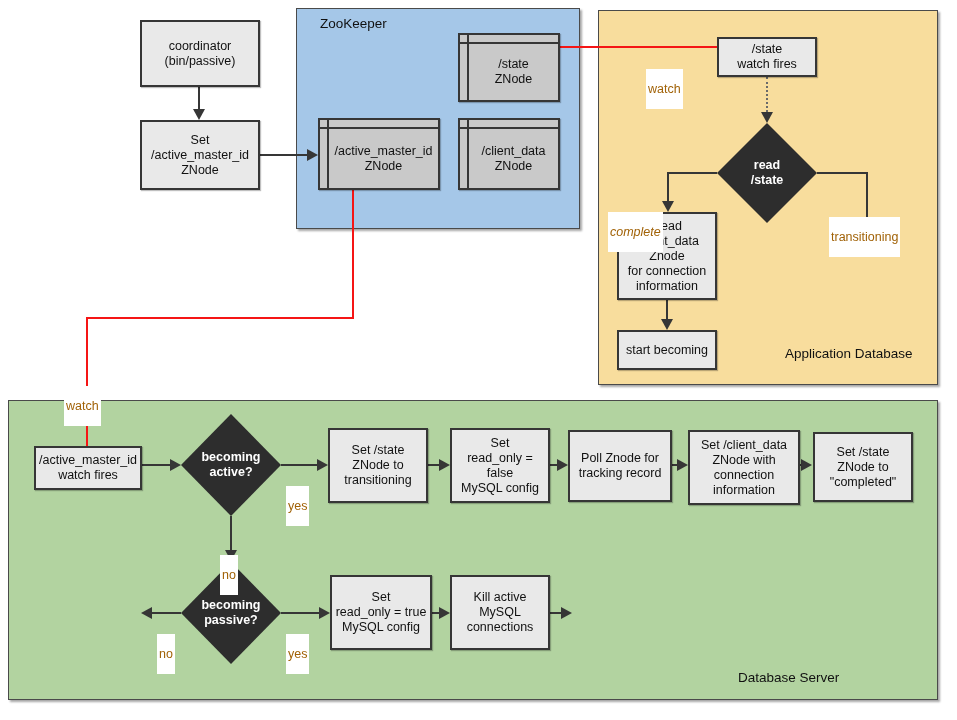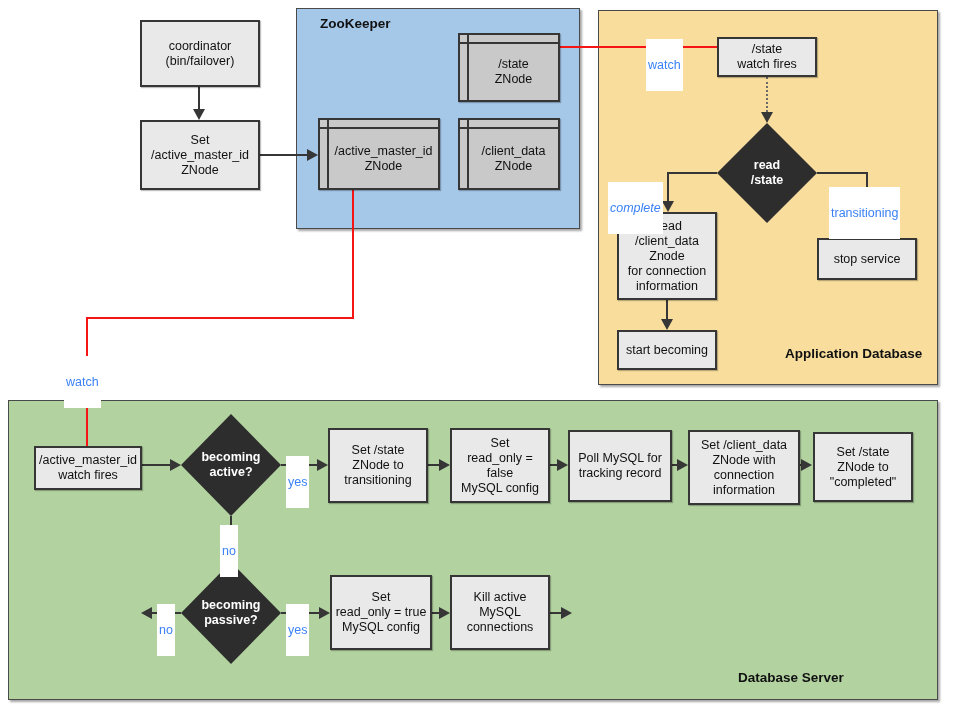--- a/index.html
+++ b/index.html
@@ -1,20 +1,20 @@
 <!DOCTYPE html>
 <html><head>
 <meta charset="utf-8">
 <style>
   html,body{margin:0;padding:0;background:#fff;}
   #canvas{position:relative;width:957px;height:720px;background:#fff;
     font-family:"Liberation Sans",sans-serif;overflow:hidden;}
 
   .region{position:absolute;border:1px solid #4a4a4a;box-shadow:2px 2px 2px rgba(0,0,0,.35);box-sizing:border-box;}
-  .region-title{position:absolute;font-weight:bold;font-size:13.5px;color:#111;white-space:nowrap;}
+  .region-title{position:absolute;font-weight:normal;font-size:13.5px;color:#111;white-space:nowrap;}
 
   .node{position:absolute;background:#e9e9e9;border:2px solid #363636;box-sizing:border-box;
     display:flex;align-items:center;justify-content:center;text-align:center;
     font-size:12.5px;line-height:15px;color:#111;white-space:pre-line;
     box-shadow:1px 1px 1px rgba(0,0,0,.25);z-index:3;}
 
   .znode{position:absolute;background:#c9c9c9;border:2px solid #363636;box-sizing:border-box;
     box-shadow:1px 1px 1px rgba(0,0,0,.25);z-index:3;}
   .znode .strip-top{position:absolute;left:0;right:0;top:0;height:7px;border-bottom:2px solid #363636;}
   .znode .strip-left{position:absolute;left:0;top:0;bottom:0;width:7px;border-right:2px solid #363636;}
@@ -31,39 +31,39 @@
   .vl{position:absolute;border-left:2px solid #363636;z-index:1;}
   .vl.dotted{border-left:2px dotted #6a6a6a;}
   .hl.red{border-top:2px solid #f51515;z-index:2;}
   .vl.red{border-left:2px solid #f51515;z-index:2;}
 
   .ah{position:absolute;width:0;height:0;z-index:2;}
   .ah.down{border-left:6px solid transparent;border-right:6px solid transparent;border-top:11px solid #363636;}
   .ah.right{border-top:6px solid transparent;border-bottom:6px solid transparent;border-left:11px solid #363636;}
   .ah.left{border-top:6px solid transparent;border-bottom:6px solid transparent;border-right:11px solid #363636;}
 
-  .elabel{position:absolute;background:#fff;padding:18px 2px;font-size:12.5px;line-height:16px;
-    color:#3b82f6;white-space:nowrap;z-index:4;}
+  .elabel{position:absolute;background:#fff;padding:12px 2px;font-size:12.5px;line-height:16px;
+    color:#a16207;white-space:nowrap;z-index:4;margin-top:30px;}
 </style>
 </head>
 <body>
 
 <div id="canvas">
 
   <div class="region" style="left:296px;top:8px;width:284px;height:221px;background:#a5c7e8;"></div>
   <div class="region-title" style="left:320px;top:16px;">ZooKeeper</div>
 
   <div class="region" style="left:598px;top:10px;width:340px;height:375px;background:#f8dd9d;"></div>
   <div class="region-title" style="left:785px;top:346px;">Application Database</div>
 
   <div class="region" style="left:8px;top:400px;width:930px;height:300px;background:#b2d3a0;"></div>
   <div class="region-title" style="left:738px;top:670px;">Database Server</div>
 
   <div class="node" style="left:140px;top:20px;width:120px;height:67px;">coordinator
-(bin/failover)</div>
+(bin/passive)</div>
   <div class="vl" style="left:198px;top:87px;height:24px;"></div>
   <div class="ah down" style="left:193px;top:109px;"></div>
   <div class="node" style="left:140px;top:120px;width:120px;height:70px;">Set
 /active_master_id
 ZNode</div>
   <div class="hl" style="left:260px;top:154px;width:47px;"></div>
   <div class="ah right" style="left:307px;top:149px;"></div>
 
   <div class="znode" style="left:458px;top:33px;width:102px;height:69px;">
     <div class="strip-top"></div>
@@ -117,21 +117,20 @@
   <div class="vl" style="left:666px;top:300px;height:20px;"></div>
   <div class="ah down" style="left:661px;top:319px;"></div>
 
   <div class="node" style="left:617px;top:330px;width:100px;height:40px;">start becoming</div>
 
   <div class="hl" style="left:817px;top:172px;width:51px;"></div>
   <div class="vl" style="left:866px;top:172px;height:56px;"></div>
   <div class="ah down" style="left:861px;top:227px;"></div>
   <div class="elabel" style="left:829px;top:187px;">transitioning</div>
 
-  <div class="node" style="left:817px;top:238px;width:100px;height:42px;">stop service</div>
 
   <div class="node" style="left:34px;top:446px;width:108px;height:44px;">/active_master_id
 watch fires</div>
 
   <div class="hl" style="left:142px;top:464px;width:29px;"></div>
   <div class="ah right" style="left:170px;top:459px;"></div>
 
   <div class="diamond" style="left:181px;top:414px;width:100px;height:102px;">becoming
 active?</div>
 
@@ -147,21 +146,21 @@
   <div class="ah right" style="left:439px;top:459px;"></div>
 
   <div class="node" style="left:450px;top:428px;width:100px;height:75px;">Set
 read_only =
 false
 MySQL config</div>
 
   <div class="hl" style="left:550px;top:464px;width:8px;"></div>
   <div class="ah right" style="left:557px;top:459px;"></div>
 
-  <div class="node" style="left:568px;top:430px;width:104px;height:72px;">Poll MySQL for
+  <div class="node" style="left:568px;top:430px;width:104px;height:72px;">Poll Znode for
 tracking record</div>
 
   <div class="hl" style="left:672px;top:464px;width:6px;"></div>
   <div class="ah right" style="left:677px;top:459px;"></div>
 
   <div class="node" style="left:688px;top:430px;width:112px;height:75px;">Set /client_data
 ZNode with
 connection
 information</div>
 

